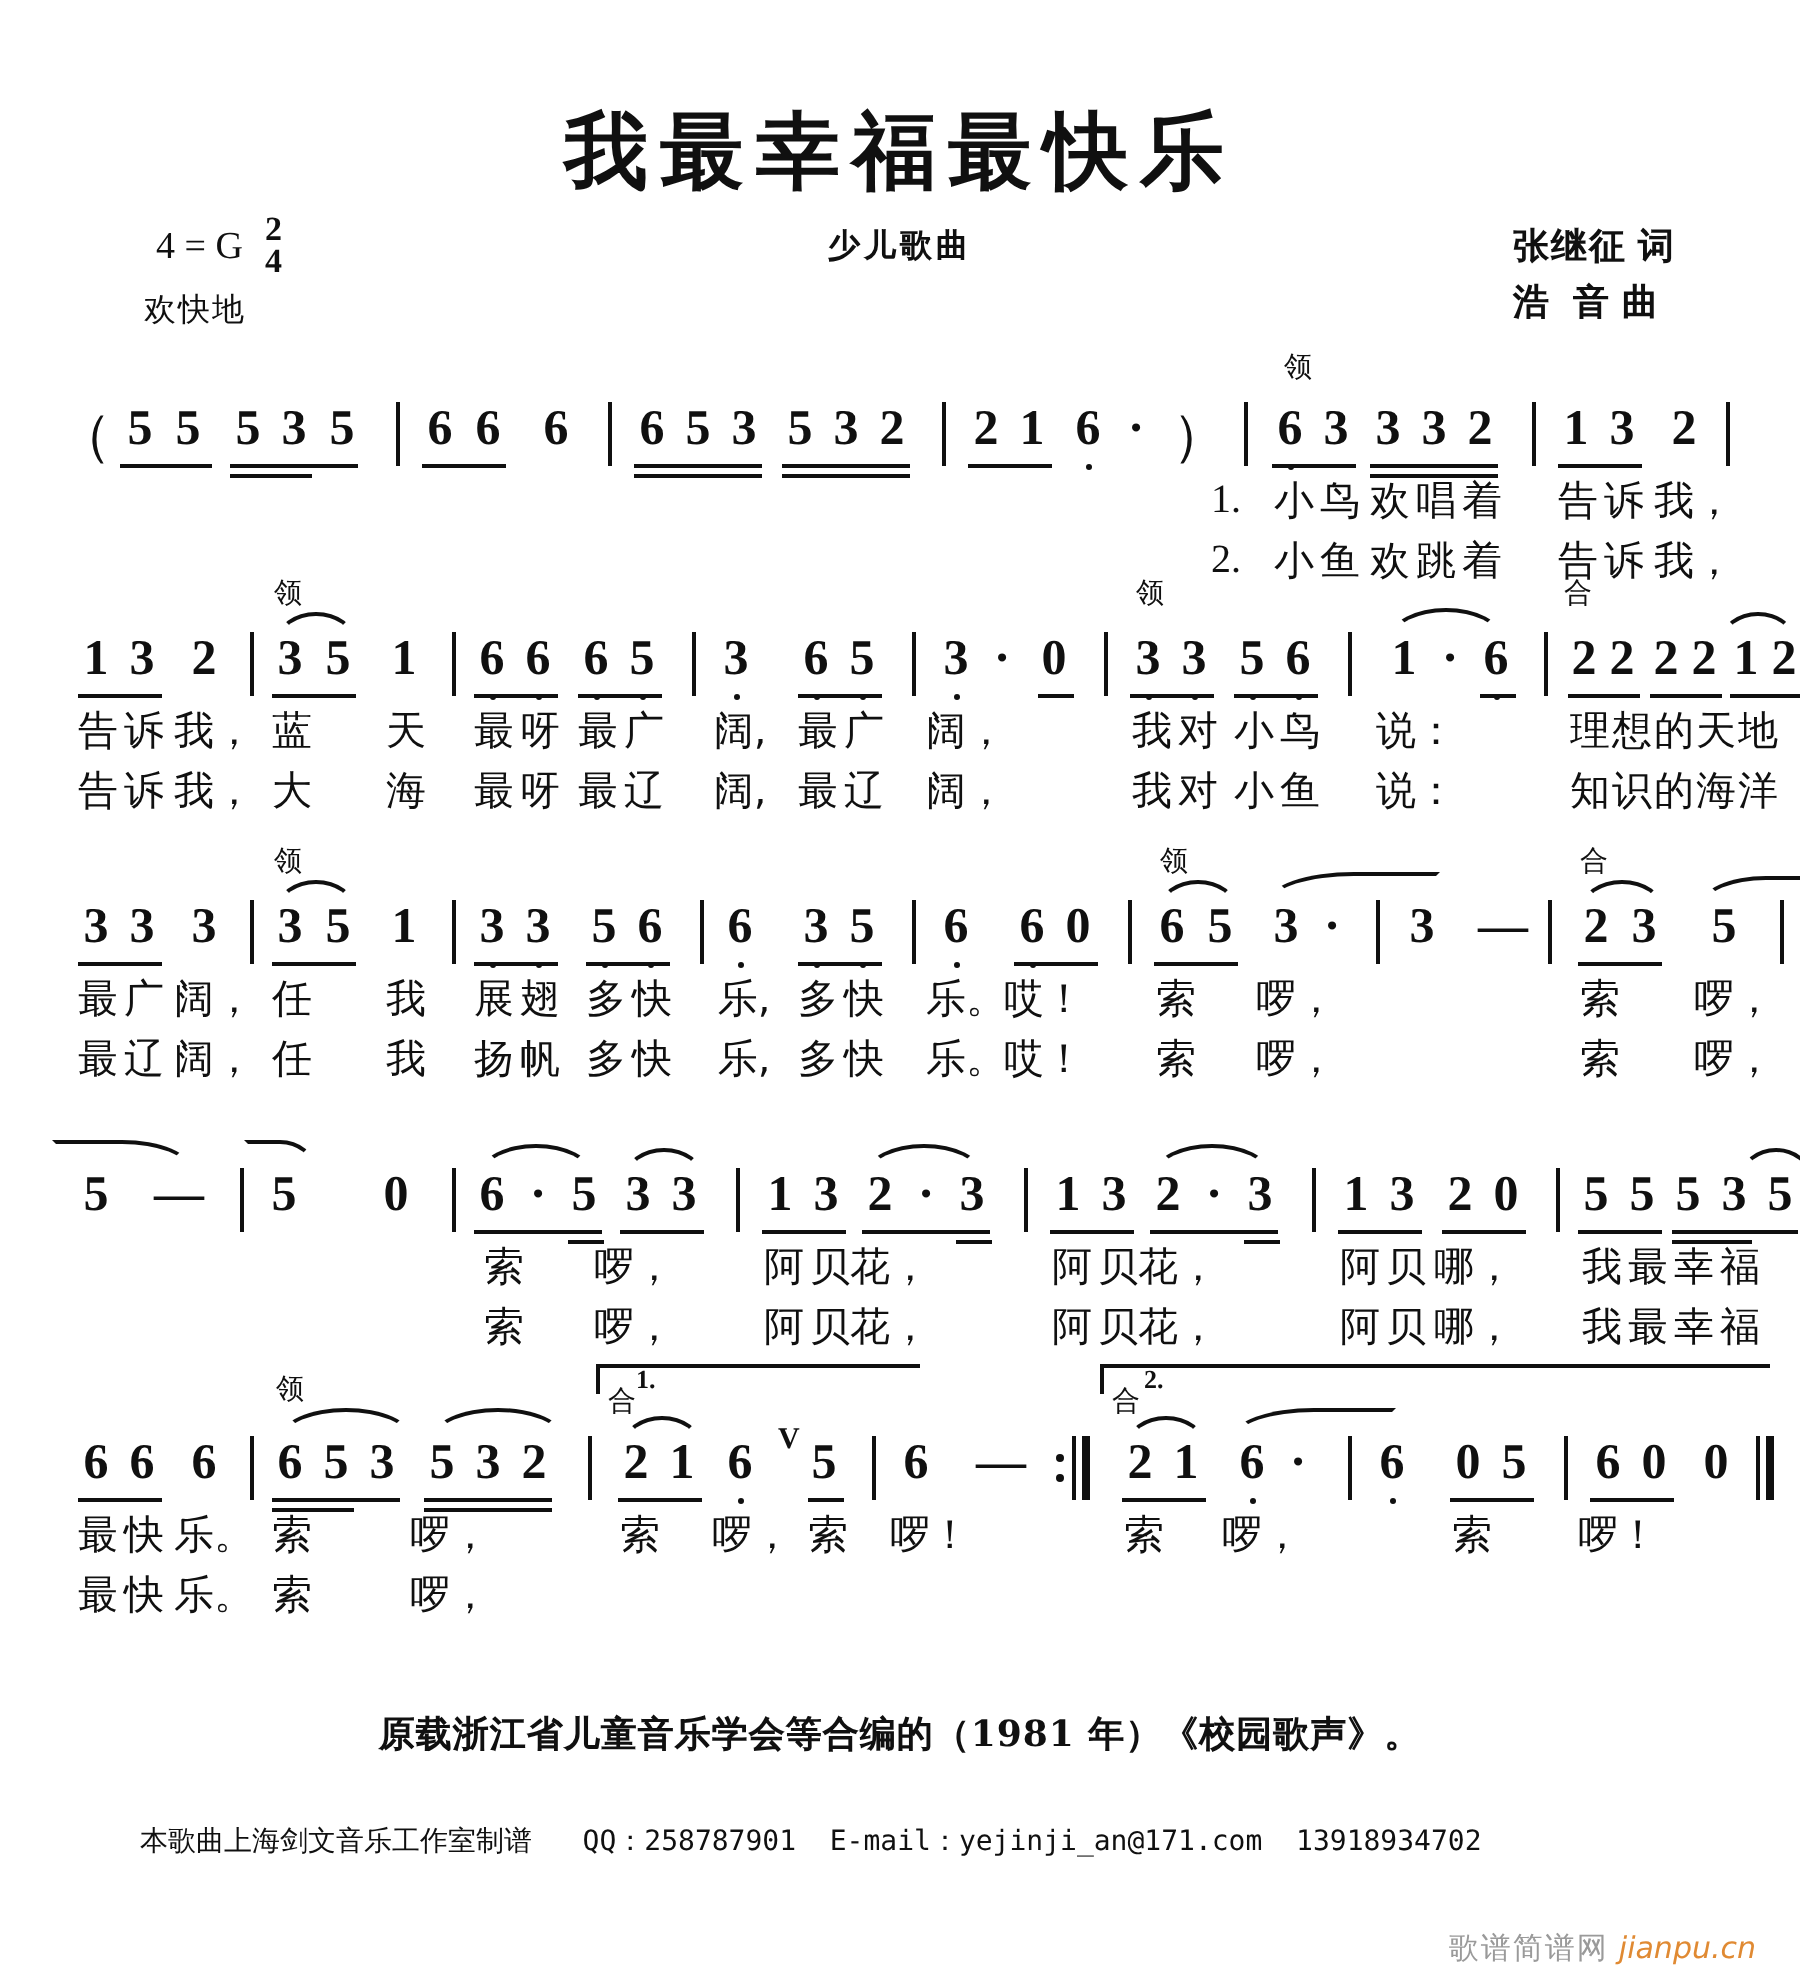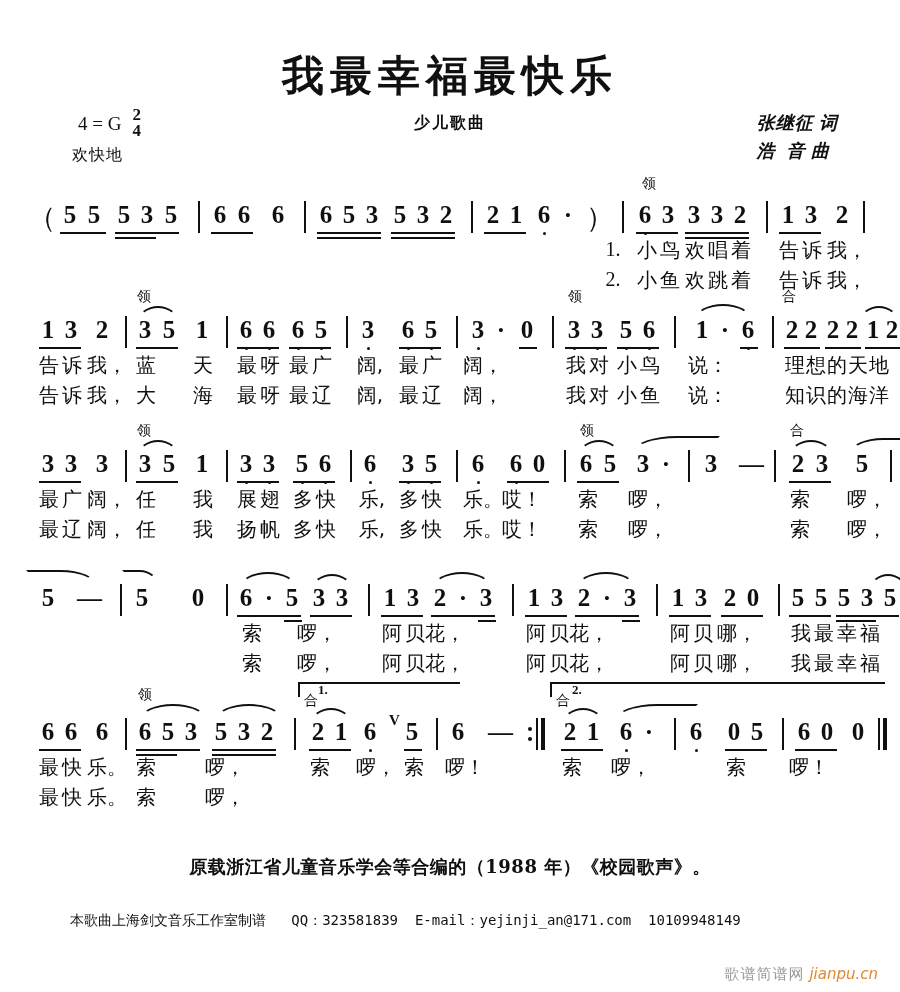--- a/index.html
+++ b/index.html
@@ -70,21 +70,21 @@
   #credits {
     position: absolute;
     right: 62px;
     top: 110px;
     text-align: left;
     font-size: 18px;
     line-height: 1.55;
     font-weight: bold;
     letter-spacing: 1px;
   }
-  #credits .credit-row { white-space: pre; font-style: italic; }
+  #credits .credit-row { white-space: pre; }
 
   
   #score {
     position: relative;
     margin: 0 auto;
     width: 840px;
   }
   .score-line {
     position: relative;
     height: 134px;
@@ -815,19 +815,19 @@
       <span class="ly" style="left:19px;">最</span>
       <span class="ly" style="left:42px;">快</span>
       <span class="ly" style="left:74px;">乐。</span>
       <span class="ly" style="left:116px;">索</span>
       <span class="ly" style="left:192px;">啰，</span>
     </div>
   </div>
 
 </div>
 
-<div id="source-note">原载浙江省儿童音乐学会等合编的（1988 年）《校园歌声》。</div>
-
-<div id="engraver-line"><span class="cn">本歌曲上海剑文音乐工作室制谱</span>   <span>QQ：323581839</span>  <span>E-mail：yejinji_an@171.com</span>  <span>10109948149</span></div>
+<div id="source-note">原载浙江省儿童音乐学会等合编的（1981 年）《校园歌声》。</div>
+
+<div id="engraver-line"><span class="cn">本歌曲上海剑文音乐工作室制谱</span>   <span>QQ：258787901</span>  <span>E-mail：yejinji_an@171.com</span>  <span>13918934702</span></div>
 
 <div id="watermark">
   <span class="wm-cn">歌谱简谱网</span><span class="wm-en">jianpu.cn</span>
 </div>
 
 </body></html>

